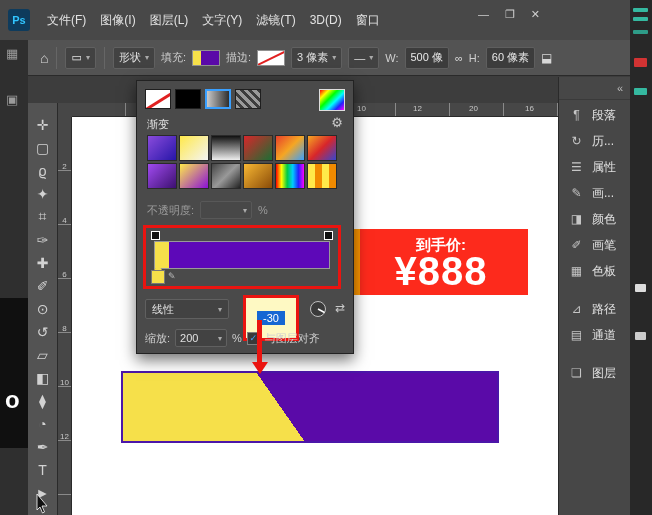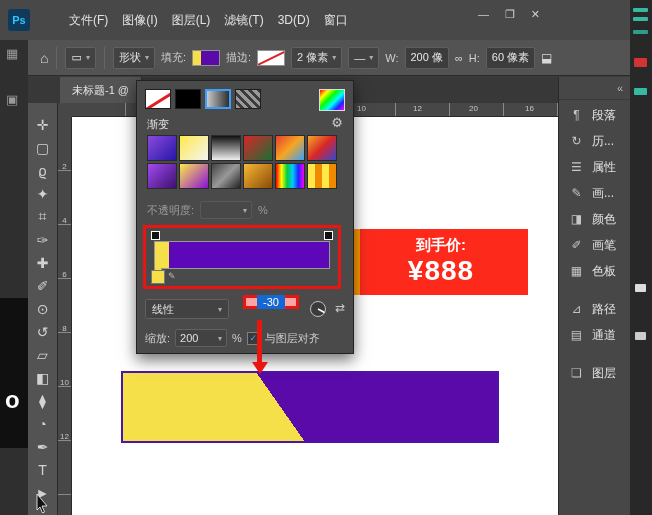--- a/index.html
+++ b/index.html
@@ -3,21 +3,21 @@
 <meta charset="utf-8">
 <style>
   html,body{margin:0;padding:0;background:#222;}
   .app{position:relative;width:652px;height:515px;overflow:hidden;background:#3d3d3d;
        font-family:"Liberation Sans",sans-serif;color:#ddd;-webkit-user-select:none;}
   
   .titlebar{position:absolute;left:0;top:0;width:652px;height:40px;background:#484848;
             border-bottom:1px solid #5eead4;display:flex;align-items:center;}
   .pslogo{width:22px;height:22px;margin:0 10px 0 8px;background:#0e3b5c;color:#31c5ff;
           border-radius:3px;font-size:11px;font-weight:bold;display:flex;align-items:center;justify-content:center;}
-  .menubar{display:flex;align-items:center;margin-left:22px;}
+  .menubar{display:flex;align-items:center;}
   .menu-item{font-size:12px;color:#e2e2e2;padding:4px 7px;cursor:default;}
   .win-controls{position:absolute;right:112px;top:8px;display:flex;gap:16px;}
   .win-controls span{font-size:11px;color:#cfcfcf;}
   
   .optionsbar{position:absolute;left:28px;top:40px;width:602px;height:36px;background:#535353;
               border-bottom:1px solid #2a2a2a;display:flex;align-items:center;gap:6px;padding-left:12px;box-sizing:border-box;font-size:11px;}
   .opt-ic{color:#d8d8d8;font-size:14px;}
   .opt-sep{width:1px;height:22px;background:#666;margin:0 2px;}
   .opt-box{background:#424242;border:1px solid #606060;border-radius:2px;height:20px;display:flex;
            align-items:center;gap:4px;padding:0 5px;color:#e0e0e0;}
@@ -50,21 +50,21 @@
   .ruler-left{position:absolute;left:58px;top:117px;width:14px;height:398px;background:#474747;border-right:1px solid #2a2a2a;
               display:flex;flex-direction:column;font-size:8px;color:#c8c8c8;padding-top:0;box-sizing:border-box;
               background-image:repeating-linear-gradient(180deg,transparent 0 53px,#8a8a8a 53px 54px);}
   .rl-cell{height:54px;display:flex;align-items:flex-end;justify-content:center;}
   
   .canvas{position:absolute;left:72px;top:117px;width:486px;height:398px;background:#ffffff;z-index:1;}
   .banner{position:absolute;left:264px;top:112px;width:192px;height:66px;background:#fd2a1c;z-index:2;
           display:flex;flex-direction:column;align-items:center;justify-content:center;color:#fff;padding-left:18px;box-sizing:border-box;}
   .banner-tag{position:absolute;left:0;top:0;width:24px;height:66px;background:#ff9800;}
   .banner-label{font-size:15px;font-weight:bold;line-height:17px;}
-  .banner-price{font-size:28px;font-weight:bold;line-height:36px;letter-spacing:1px;}
+  .banner-price{font-size:40px;font-weight:bold;line-height:36px;letter-spacing:1px;}
   .shape{position:absolute;left:49px;top:254px;width:374px;height:68px;border:2px solid #4b16a8;z-index:2;}
   
   .popup{position:absolute;left:136px;top:80px;width:216px;height:272px;background:#4a4a4a;
          border:1px solid #222;box-shadow:0 6px 14px rgba(0,0,0,.55);z-index:30;font-size:11px;}
   .fillrow{position:absolute;left:8px;top:8px;display:flex;gap:4px;}
   .ft-btn{width:26px;height:20px;border:1px solid #1f1f1f;box-sizing:border-box;}
   .ft-none{background:#fff;position:relative;overflow:hidden;}
   .ft-none::after{content:"";position:absolute;left:-4px;top:8px;width:40px;height:3px;background:#e02020;transform:rotate(-32deg);}
   .ft-solid{background:#000;}
   .ft-grad{background:linear-gradient(90deg,#c9c9c9,#2e2e2e);border:2px solid #3aa0ff;}
@@ -79,21 +79,21 @@
   .op-box{width:46px;height:16px;background:#484848;border:1px solid #585858;border-radius:2px;display:flex;align-items:center;justify-content:flex-end;padding-right:4px;color:#777;}
   .editor-annot{position:absolute;left:6px;top:144px;width:198px;height:64px;border:3px solid #ea1410;box-sizing:border-box;}
   .stop-black{position:absolute;top:3px;width:7px;height:7px;background:#111;border:1px solid #fff;}
   .grad-bar{position:absolute;left:8px;right:8px;top:13px;height:26px;border:1px solid #999;}
   .stop-yellow{position:absolute;left:5px;top:42px;width:12px;height:12px;background:#f6e04a;border:1px solid #777;}
   .stop-pointer{position:absolute;left:8px;top:37px;width:0;height:0;border-left:4px solid transparent;border-right:4px solid transparent;border-bottom:5px solid #f6e04a;}
   .stop-pencil{position:absolute;left:22px;top:43px;font-size:9px;color:#bbb;}
   .style-row{position:absolute;left:8px;top:218px;display:flex;align-items:center;}
   .style-select{width:84px;height:20px;background:#424242;border:1px solid #606060;border-radius:2px;
                 display:flex;align-items:center;justify-content:space-between;padding:0 6px;box-sizing:border-box;color:#e0e0e0;}
-  .angle-annot{position:absolute;left:98px;top:-4px;width:56px;height:14px;border:3px solid #ea1410;box-sizing:border-box;display:flex;align-items:center;justify-content:center;background:#fca5a5;}
+  .angle-annot{position:absolute;left:98px;top:-4px;width:56px;height:46px;border:3px solid #ea1410;box-sizing:border-box;display:flex;align-items:center;justify-content:center;background:#fef9c3;}
   .angle-val{background:#1567d3;color:#fff;padding:1px 6px;font-size:11px;}
   .dial{position:absolute;left:164px;top:1px;}
   .reverse{position:absolute;left:190px;top:2px;color:#c8c8c8;font-size:12px;}
   .scale-row{position:absolute;left:8px;top:248px;display:flex;align-items:center;gap:5px;color:#cfcfcf;}
   .scale-box{width:42px;height:16px;background:#424242;border:1px solid #606060;border-radius:2px;display:flex;align-items:center;justify-content:space-between;padding:0 4px;color:#e0e0e0;}
   .cbx{width:11px;height:11px;background:#3a3a3a;border:1px solid #808080;display:flex;align-items:center;justify-content:center;font-size:9px;color:#4aa3ff;}
   
   .arrow{position:absolute;left:252px;top:320px;z-index:40;}
   .arrow-line{position:absolute;left:5px;top:0;width:5px;height:42px;background:#ea1410;}
   .arrow-head{position:absolute;left:0;top:42px;width:0;height:0;border-left:8px solid transparent;border-right:8px solid transparent;border-top:12px solid #ea1410;}
@@ -115,20 +115,21 @@
 
 <div class="app">
 
   <div class="titlebar">
     <div class="pslogo">Ps</div>
     <div class="menubar">
 
     <span class="menu-item">文件(F)</span>
         <span class="menu-item">图像(I)</span>
         <span class="menu-item">图层(L)</span>
+        <span class="menu-item">文字(Y)</span>
         <span class="menu-item">滤镜(T)</span>
         <span class="menu-item">3D(D)</span>
         <span class="menu-item">窗口</span>
       </div>
     <div class="win-controls">
 
     <span>—</span>
         <span>❐</span>
         <span>✕</span>
       </div>
@@ -144,46 +145,43 @@
     <span class="opt-sep"></span>
     <span class="opt-box">
       <span>形状</span>
       <span class="chev">▾</span>
     </span>
     <span class="opt-label">填充:</span>
     <span class="swatch" style="background: linear-gradient(90deg, rgb(246, 224, 74) 0px, rgb(246, 224, 74) 32%, rgb(90, 10, 168) 32%);"></span>
     <span class="opt-label">描边:</span>
     <span class="swatch swatch-none"></span>
     <span class="opt-box">
-      <span>2 像素</span>
+      <span>3 像素</span>
       <span class="chev">▾</span>
     </span>
     <span class="opt-box">
       <span>—</span>
       <span class="chev">▾</span>
     </span>
     <span class="opt-label">W:</span>
-    <span class="opt-field">200 像</span>
+    <span class="opt-field">500 像</span>
     <span class="opt-ic" style="font-size:11px">∞</span>
     <span class="opt-label">H:</span>
     <span class="opt-field">60 像素</span>
     <span class="opt-ic" style="font-size:12px">⬓</span>
   </div>
 
   <div class="left-strip">
     <span class="ls-ic" style="top:6px">▦</span>
     <span class="ls-ic" style="top:52px">▣</span>
     <div class="ls-block">
       <span class="ls-frag">o</span>
     </div>
   </div>
 
-  <div class="tabbar">
-    <div class="doc-tab">未标题-1 @</div>
-  </div>
 
   <div class="toolbar">
 
   <div class="tool">
         <span>✛</span>
       </div>
       <div class="tool">
         <span>▢</span>
       </div>
       <div class="tool">

